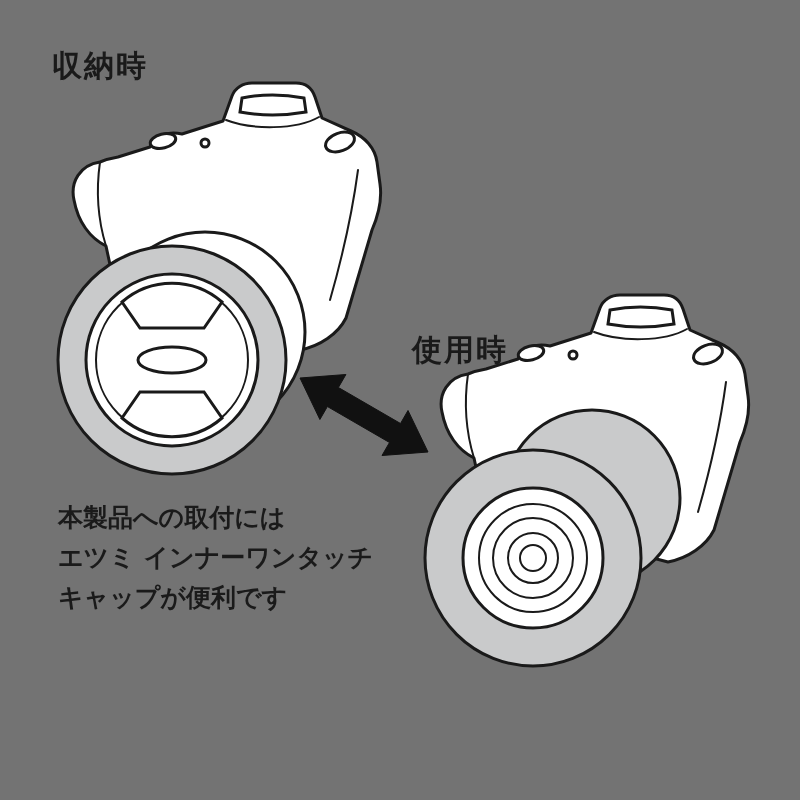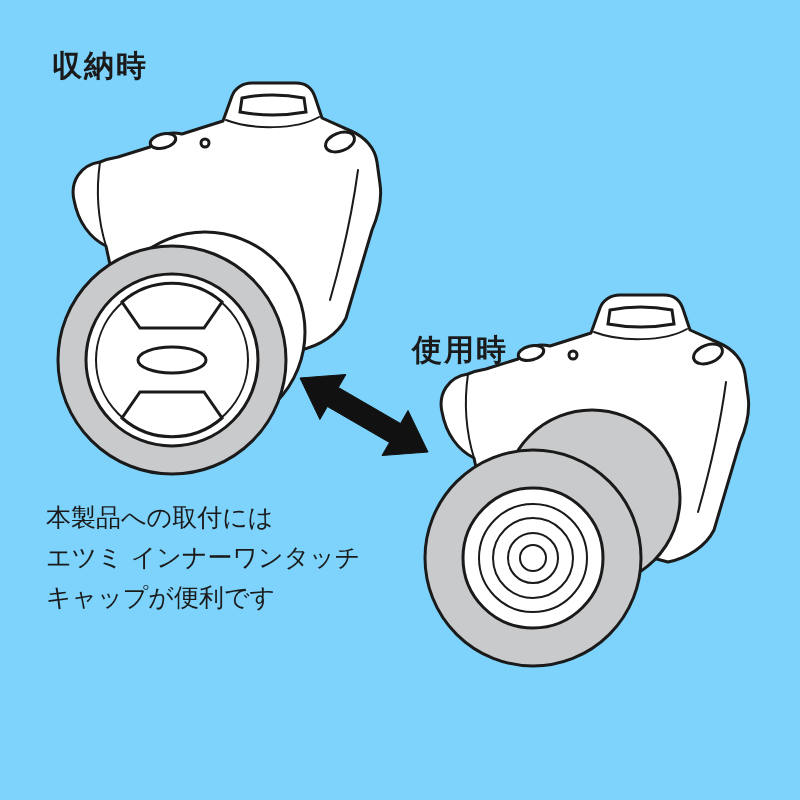--- a/index.html
+++ b/index.html
@@ -1,37 +1,37 @@
 <!DOCTYPE html>
 <html><head>
 <meta charset="utf-8">
 <style>
   html,body{margin:0;padding:0;background:#ffffff;}
   #stage{
     position:relative;
     width:800px;height:800px;
-    background:#7dd3fc;
+    background:#737373;
     overflow:hidden;
     font-family:"DejaVu Sans","Liberation Sans",sans-serif;
     color:#1a1a1a;
   }
   #art{position:absolute;left:0;top:0;}
   .label{
     position:absolute;
     font-size:30px;
     font-weight:600;
     letter-spacing:2px;
     color:#1a1a1a;
     white-space:nowrap;
   }
   .note{
     position:absolute;
-    left:46px;top:498px;
+    left:58px;top:498px;
     font-size:25px;
-    font-weight:400;
+    font-weight:700;
     line-height:40px;
     color:#1a1a1a;
     white-space:nowrap;
   }
   .ln2{fill:none;stroke:#1a1a1a;stroke-width:2;stroke-linejoin:round;stroke-linecap:round;}
   .body{fill:#ffffff;stroke:#1a1a1a;stroke-width:3;stroke-linejoin:round;}
   .shade{fill:#c9cacb;stroke:#1a1a1a;stroke-width:3;}
   .white{fill:#ffffff;stroke:#1a1a1a;stroke-width:3;}
   .arrow{fill:#111111;stroke:#111111;stroke-width:1;stroke-linejoin:miter;}
 </style>

